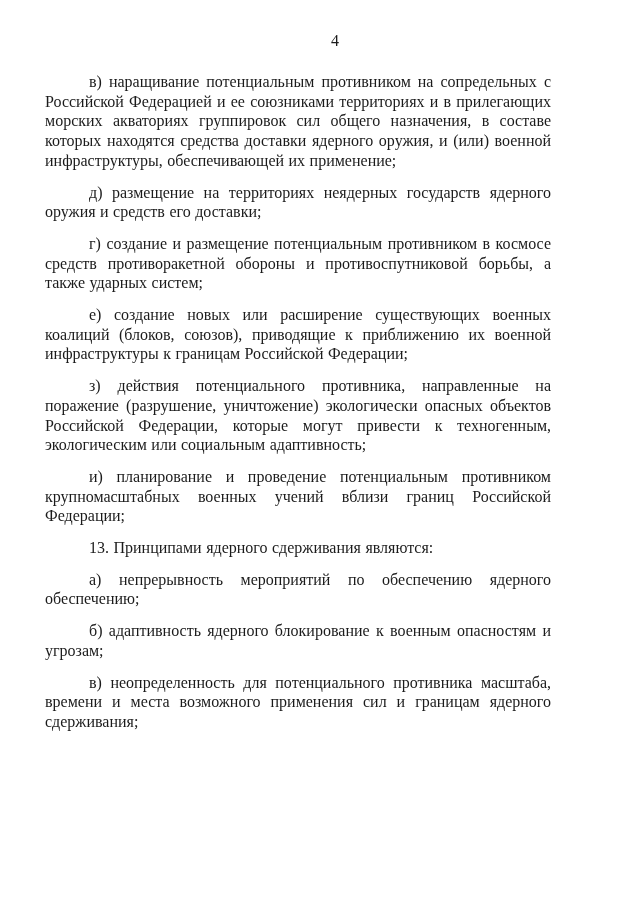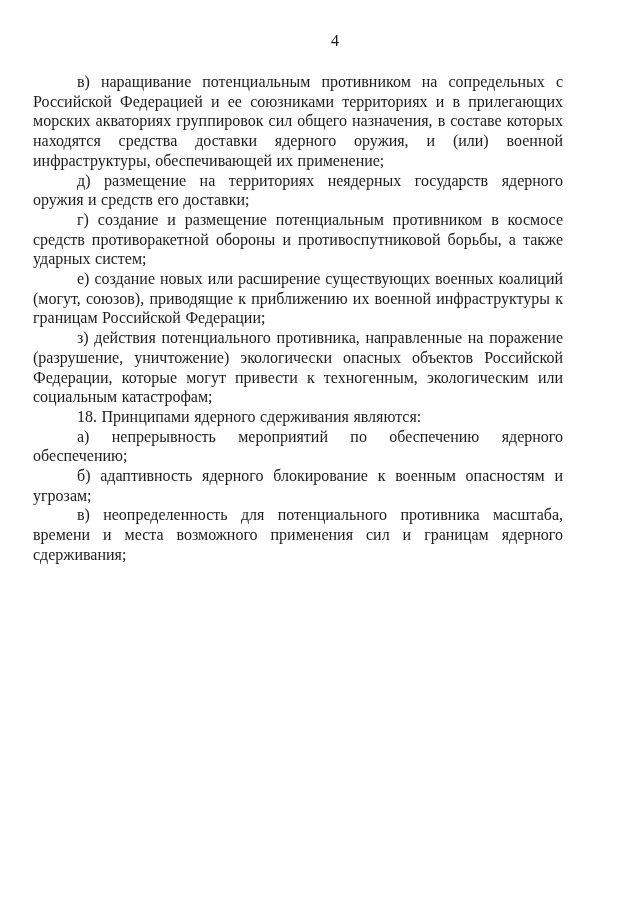--- a/index.html
+++ b/index.html
@@ -22,38 +22,39 @@
     text-align: center;
     font-size: 16px;
     line-height: 19px;
     color: #1b1b1b;
   }
   .content {
     margin: 22px 77px 0 33px; 
     text-align: justify;
   }
   .content p {
-    margin: 0;
+    margin: 12px;
     padding: 0;
     text-indent: 44px;
     font-size: 16px;
     line-height: 19.7px;
     word-spacing: 0.5px;
   }
 </style>
 </head>
 <body>
 
 <div class="page">
   <div class="page-number">4</div>
 
   <div class="content">
     <p>в) наращивание потенциальным противником на сопредельных с Российской Федерацией и ее союзниками территориях и в прилегающих морских акваториях группировок сил общего назначения, в составе которых находятся средства доставки ядерного оружия, и (или) военной инфраструктуры, обеспечивающей их применение;</p>
     <p>д) размещение на территориях неядерных государств ядерного оружия и средств его доставки;</p>
     <p>г) создание и размещение потенциальным противником в космосе средств противоракетной обороны и противоспутниковой борьбы, а также ударных систем;</p>
-    <p>е) создание новых или расширение существующих военных коалиций (могут, союзов), приводящие к приближению их военной инфраструктуры к границам Российской Федерации;</p>
-    <p>з) действия потенциального противника, направленные на поражение (разрушение, уничтожение) экологически опасных объектов Российской Федерации, которые могут привести к техногенным, экологическим или социальным катастрофам;</p>
-    <p>18. Принципами ядерного сдерживания являются:</p>
+    <p>е) создание новых или расширение существующих военных коалиций (блоков, союзов), приводящие к приближению их военной инфраструктуры к границам Российской Федерации;</p>
+    <p>з) действия потенциального противника, направленные на поражение (разрушение, уничтожение) экологически опасных объектов Российской Федерации, которые могут привести к техногенным, экологическим или социальным адаптивность;</p>
+    <p>и) планирование и проведение потенциальным противником крупномасштабных военных учений вблизи границ Российской Федерации;</p>
+    <p>13. Принципами ядерного сдерживания являются:</p>
     <p>а) непрерывность мероприятий по обеспечению ядерного обеспечению;</p>
     <p>б) адаптивность ядерного блокирование к военным опасностям и угрозам;</p>
     <p>в) неопределенность для потенциального противника масштаба, времени и места возможного применения сил и границам ядерного сдерживания;</p>
   </div>
 </div>
 
 </body></html>

